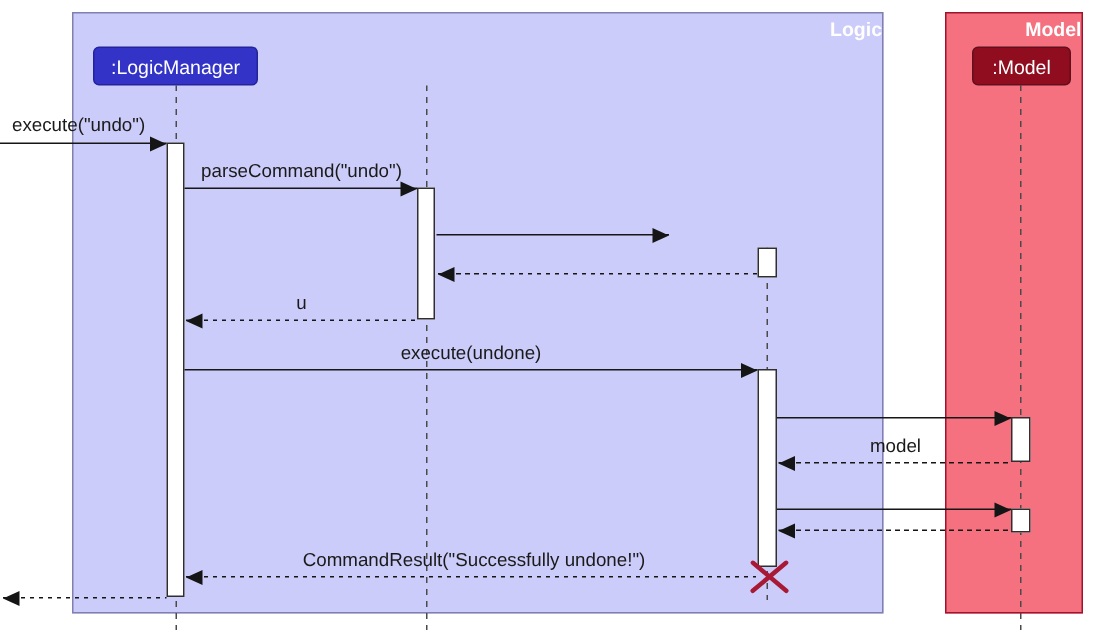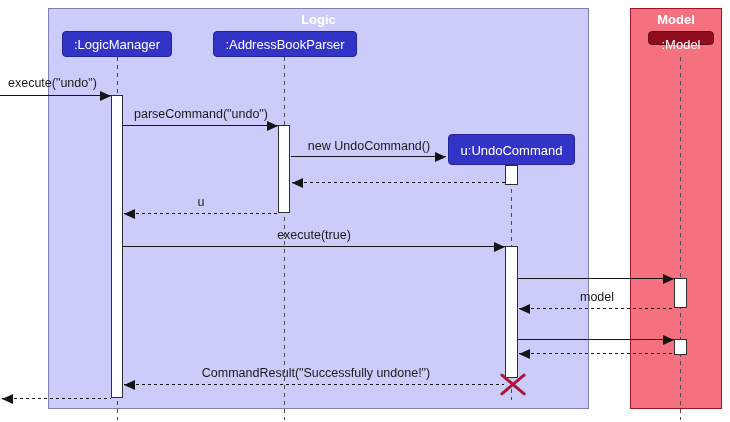--- a/index.html
+++ b/index.html
@@ -6,21 +6,21 @@
   #canvas {
     position:relative; width:730px; height:422px; overflow:hidden;
     background:#ffffff; font-family:"Liberation Sans", sans-serif;
   }
   .frame { position:absolute; box-sizing:border-box; }
   #logic-frame { left:48px; top:8px; width:541px; height:401px;
     background:var(--logic-frame-bg); border:1.3px solid var(--logic-frame-border); }
   #model-frame { left:630px; top:8px; width:92px; height:401px;
     background:var(--model-frame-bg); border:1.3px solid var(--model-frame-border);padding-left:44px; }
   .frame-label { position:absolute; top:3px; left:0; width:100%;
-    text-align:center; font-weight:bold; font-size:13px; color:#ffffff; }
+    text-align:right; font-weight:bold; font-size:13px; color:#ffffff; }
   .lifeline { position:absolute; width:1.2px;
     background-image:repeating-linear-gradient(to bottom,#4a4a4a 0,#4a4a4a 4px,transparent 4px,transparent 8px); }
   .participant { position:absolute; box-sizing:border-box; border-radius:4px;
     color:var(--participant-text); font-size:13px; text-align:center; z-index:3; }
   .p-blue { background:var(--participant-bg); border:1px solid #24249a;text-align:center; }
   .p-red  { background:var(--model-participant-bg); border:1px solid #60101d; }
   .activation { position:absolute; box-sizing:border-box; background:#ffffff;
     border:1px solid #2f2f2f; z-index:2; }
   .ln { position:absolute; height:1.3px; z-index:4; }
   .ln-s { background:#151515; }
@@ -55,44 +55,41 @@
   <div class="lifeline" style="left:680px;top:57px;height:363px;"></div>
 
   <div class="activation" style="left:111px;top:95px;width:12px;height:303px;"></div>
   <div class="activation" style="left:278px;top:125px;width:12px;height:88px;"></div>
   <div class="activation" style="left:505px;top:165px;width:13px;height:20px;"></div>
   <div class="activation" style="left:505px;top:246px;width:13px;height:132px;"></div>
   <div class="activation" style="left:674px;top:278px;width:13px;height:30px;"></div>
   <div class="activation" style="left:674px;top:339px;width:13px;height:16px;"></div>
 
   <div class="participant p-blue" style="left:62px;top:31px;width:110px;height:26px;line-height:26px;">:LogicManager</div>
-  <div class="participant p-blue" style="left:213px;top:31px;width:144px;height:26px;line-height:26px;">:AddressBookParser</div>
-  <div class="participant p-blue" style="left:448px;top:134px;width:127px;height:31px;line-height:31px;">u:UndoCommand</div>
-  <div class="participant p-red" style="left:648px;top:31px;width:66px;height:14px;line-height:26px;">:Model</div>
+  <div class="participant p-red" style="left:648px;top:31px;width:66px;height:26px;line-height:26px;">:Model</div>
 
   <div class="mlabel" style="left:8px;top:76px;">execute("undo")</div>
   <div class="ln ln-s" style="left:0;top:95px;width:111px;"></div>
   <div class="ah ah-r" style="left:100px;top:91px;"></div>
 
   <div class="mlabel mlabel-c" style="left:201px;top:107px;">parseCommand("undo")</div>
   <div class="ln ln-s" style="left:123px;top:125px;width:155px;"></div>
   <div class="ah ah-r" style="left:267px;top:121px;"></div>
 
-  <div class="mlabel mlabel-c" style="left:369px;top:139px;">new UndoCommand()</div>
   <div class="ln ln-s" style="left:291px;top:156px;width:155px;"></div>
   <div class="ah ah-r" style="left:435px;top:152px;"></div>
 
   <div class="ln ln-d" style="left:292px;top:182px;width:213px;"></div>
   <div class="ah ah-l" style="left:292px;top:178px;"></div>
 
   <div class="mlabel mlabel-c" style="left:201px;top:195px;">u</div>
   <div class="ln ln-d" style="left:124px;top:213px;width:154px;"></div>
   <div class="ah ah-l" style="left:124px;top:209px;"></div>
 
-  <div class="mlabel mlabel-c" style="left:314px;top:228px;">execute(true)</div>
+  <div class="mlabel mlabel-c" style="left:314px;top:228px;">execute(undone)</div>
   <div class="ln ln-s" style="left:123px;top:246px;width:382px;"></div>
   <div class="ah ah-r" style="left:494px;top:242px;"></div>
 
   <div class="ln ln-s" style="left:518px;top:278px;width:156px;"></div>
   <div class="ah ah-r" style="left:663px;top:274px;"></div>
 
   <div class="mlabel mlabel-c" style="left:597px;top:290px;">model</div>
   <div class="ln ln-d" style="left:519px;top:308px;width:155px;"></div>
   <div class="ah ah-l" style="left:519px;top:304px;"></div>
 

